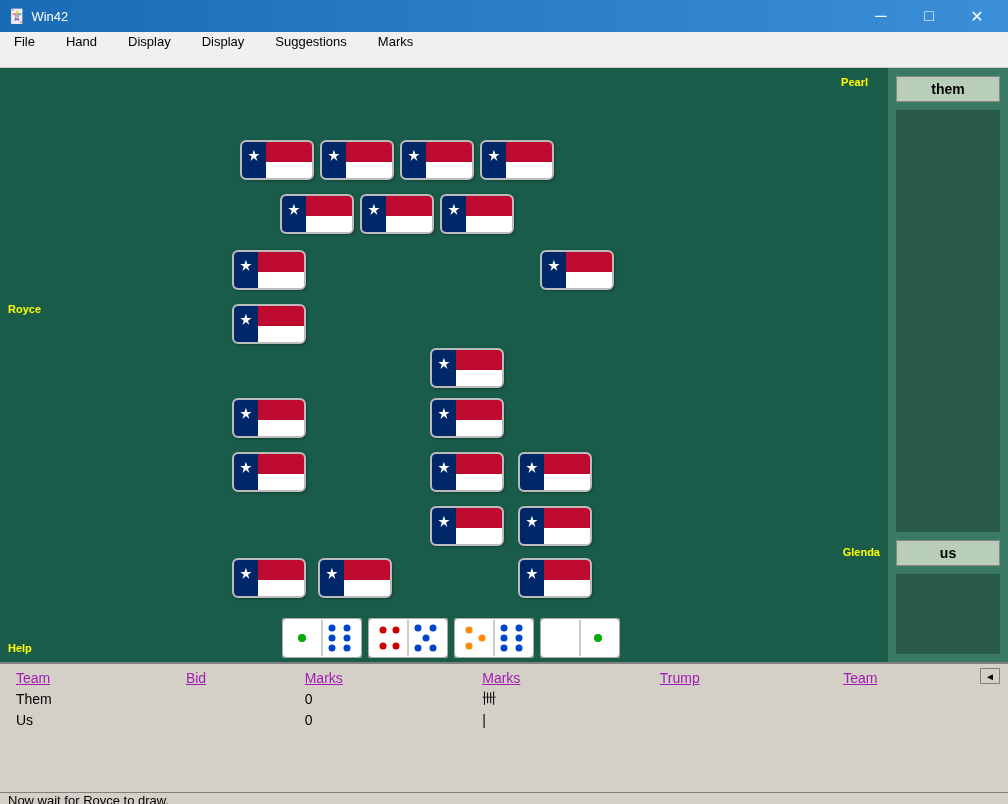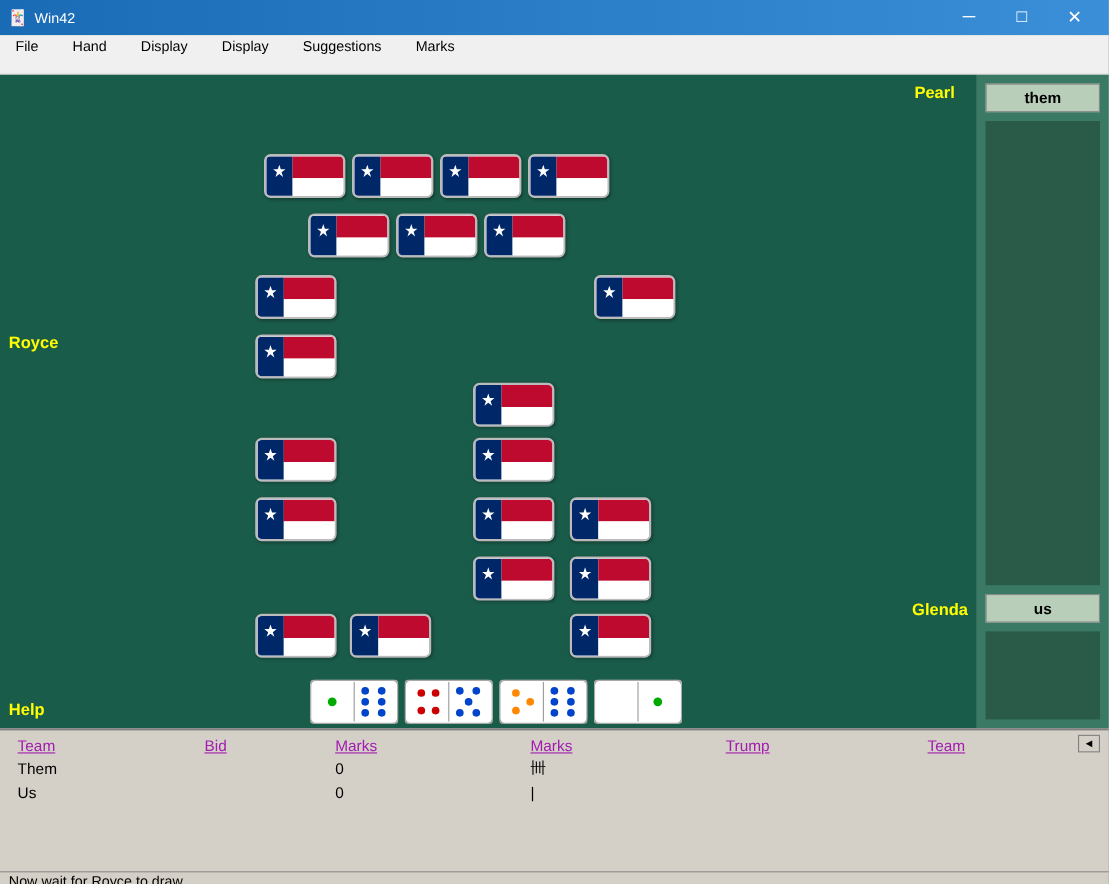--- a/index.html
+++ b/index.html
@@ -130,21 +130,21 @@
       width: 100%;
       height: 100%;
       position: relative;
       overflow: hidden;
     }
 
     
     .player-label {
       position: absolute;
       color: #ffff00;
-      font-size: 15px;
+      font-size: 11px;
       font-weight: bold;
     }
   </style>
 </head>
 <body>
 
 <div class="title-bar">
   <div class="title-bar-left">
     <span style="font-size:14px;">🃏</span>
     <span>Win42</span>

